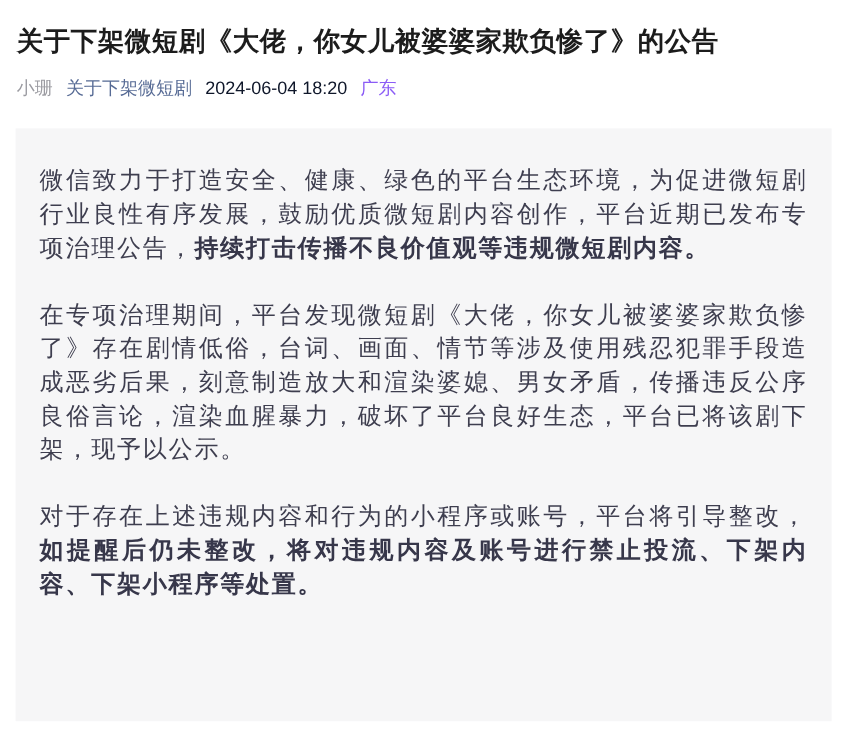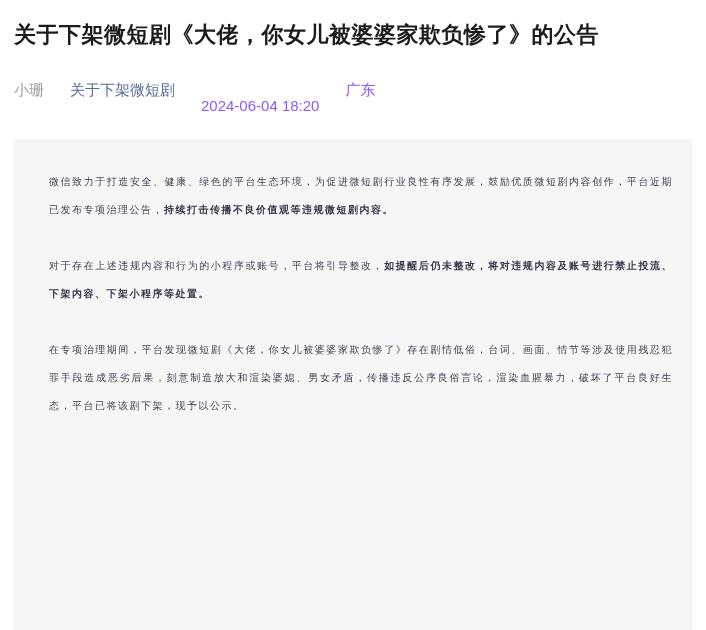--- a/index.html
+++ b/index.html
@@ -22,47 +22,47 @@
     padding: 20px 14px 0 14px;
     font-size: 22px;
     line-height: 30px;
     font-weight: 700;
     color: #1c1c1c;
     letter-spacing: 0.5px;
     font-family: "Liberation Sans", sans-serif;
   }
   .byline {
     display: flex;
-    align-items: center;
-    gap: 26px;
+    align-items: flex-start;
+    gap: 11px;
     margin: 14px 14px 0 14px;
     font-size: 15px;
     line-height: 20px;
     white-space: nowrap;
   }
   .byline .author   { color: #9b9ba1; }
   .byline .account  { color: #576b95; cursor: pointer; }
-  .byline .datetime { color: #8b5cf6; margin-top: 32px; }
+  .byline .datetime { color: #0f172a; }
   .byline .location { color: #8b5cf6; }
   .content-box {
     margin: 23px 13px 0 13px;
     width: 680px;
     height: 494px;
     box-sizing: border-box;
     background: #f6f6f7;
     padding: 30px 20px 0 20px;
   }
   .content-box p.para {
-    margin: 0 0 28px 16px;
-    font-size: 10px;
+    margin: 0 0 28px 0;
+    font-size: 20px;
     line-height: 28px;
     letter-spacing: 1.5px;
     text-align: justify;
     color: #3e3e4f;
-    font-family: Liberation Mono, monospace;
+    font-family: Liberation Sans, sans-serif;
   }
   .content-box p.para span.bold {
     font-weight: 700;
     color: #37374a;
   }
 </style>
 </head>
 <body>
 
 <div class="article">
@@ -72,18 +72,18 @@
   <div class="byline">
     <span class="author">小珊</span>
     <span class="account">关于下架微短剧</span>
     <span class="datetime">2024-06-04 18:20</span>
     <span class="location">广东</span>
   </div>
 
   <div class="content-box">
     <div>
         <p class="para"><span class="">微信致力于打造安全、健康、绿色的平台生态环境，为促进微短剧行业良性有序发展，鼓励优质微短剧内容创作，平台近期已发布专项治理公告，</span><span class="bold">持续打击传播不良价值观等违规微短剧内容。</span></p>
+        <p class="para"><span class="">在专项治理期间，平台发现微短剧《大佬，你女儿被婆婆家欺负惨了》存在剧情低俗，台词、画面、情节等涉及使用残忍犯罪手段造成恶劣后果，刻意制造放大和渲染婆媳、男女矛盾，传播违反公序良俗言论，渲染血腥暴力，破坏了平台良好生态，平台已将该剧下架，现予以公示。</span></p>
         <p class="para"><span class="">对于存在上述违规内容和行为的小程序或账号，平台将引导整改，</span><span class="bold">如提醒后仍未整改，将对违规内容及账号进行禁止投流、下架内容、下架小程序等处置。</span></p>
-        <p class="para"><span class="">在专项治理期间，平台发现微短剧《大佬，你女儿被婆婆家欺负惨了》存在剧情低俗，台词、画面、情节等涉及使用残忍犯罪手段造成恶劣后果，刻意制造放大和渲染婆媳、男女矛盾，传播违反公序良俗言论，渲染血腥暴力，破坏了平台良好生态，平台已将该剧下架，现予以公示。</span></p>
       </div>
   </div>
 
 </div>
 
 </body></html>

